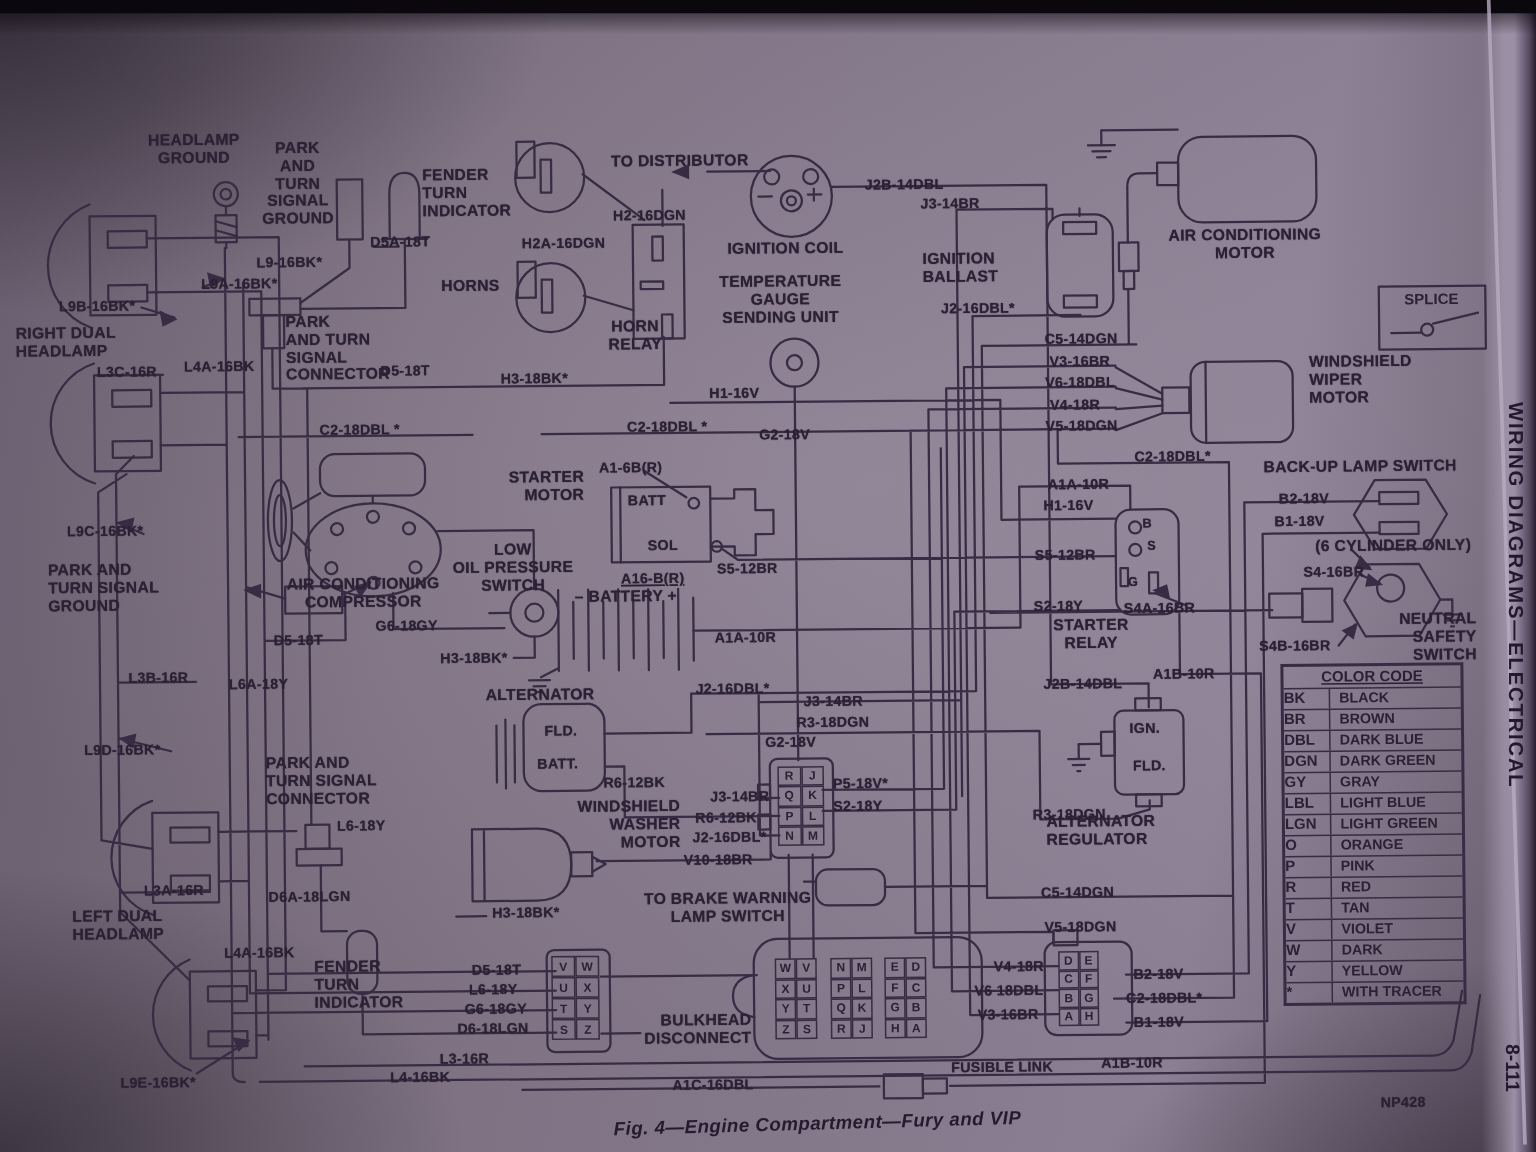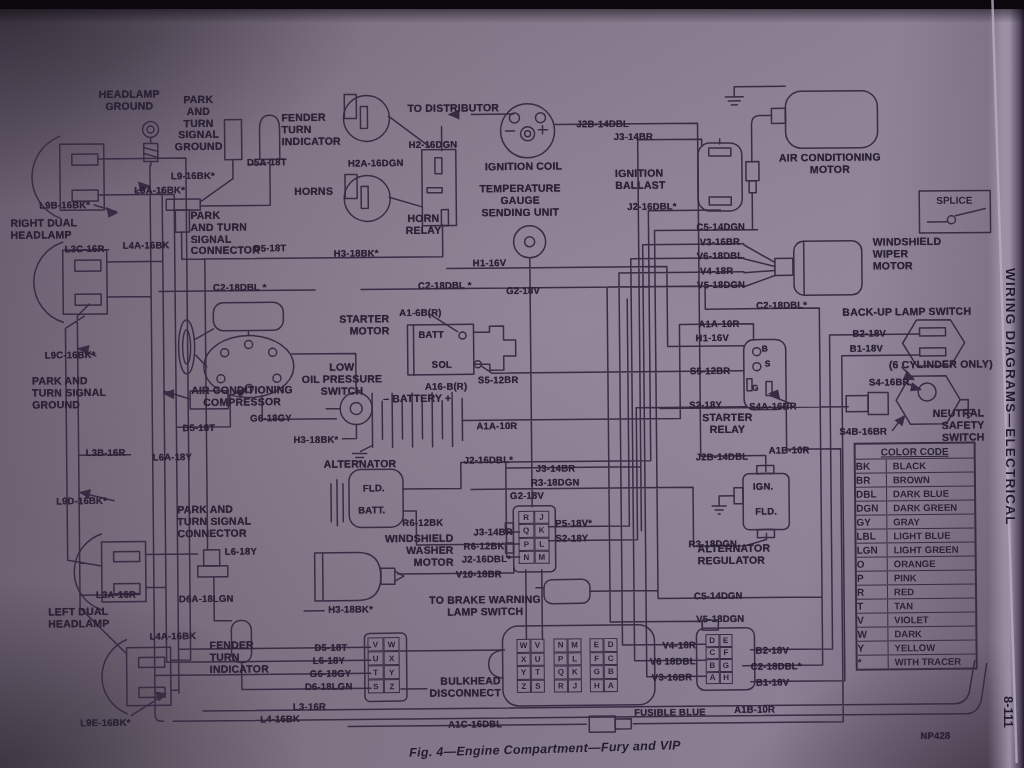--- a/index.html
+++ b/index.html
@@ -337,21 +337,21 @@
         <span class="wl" style="left: 853px; top: 331px;">B2-18V</span>
         <span class="wl" style="left: 850px; top: 346px;">B1-18V</span>
         <span class="wl" style="left: 869px; top: 380px;">S4-16BR</span>
         <span class="wl" style="left: 839px; top: 429px;">S4B-16BR</span>
         <span class="wl" style="left: 768px; top: 447px;">A1B-10R</span>
         <span class="wl" style="left: 695px; top: 453px;">J2B-14DBL</span>
         <span class="wl" style="left: 400px; top: 306px;">A1-6B(R)</span>
         <span class="wl" style="left: 419px; top: 328px;">BATT</span>
         <span class="wl" style="left: 432px; top: 358px;">SOL</span>
         <span class="wl" style="left: 478px; top: 374px;">S5-12BR</span>
-        <span class="wl" style="left: 425px; top: 380px;">A16-B(R)</span>
+        <span class="wl" style="left: 414px; top: 380px; text-decoration: underline;">A16-B(R)</span>
         <span class="wl" style="left: 476px; top: 420px;">A1A-10R</span>
         <span class="wl" style="left: 45px; top: 345px; text-align: right;">L9C-16BK*</span>
         <span class="wl" style="left: 182px; top: 419px;">D5-18T</span>
         <span class="wl" style="left: 250px; top: 410px;">G6-18GY</span>
         <span class="wl" style="left: 293px; top: 432px;">H3-18BK*</span>
         <span class="wl" style="left: 85px; top: 443px;">L3B-16R</span>
         <span class="wl" style="left: 152px; top: 448px;">L6A-18Y</span>
         <span class="wl" style="left: 55px; top: 491px;">L9D-16BK*</span>
         <span class="wl" style="left: 362px; top: 481px;">FLD.</span>
         <span class="wl" style="left: 357px; top: 503px;">BATT.</span>
@@ -383,21 +383,21 @@
         <span class="wl" style="left: 302px; top: 679px;">D6-18LGN</span>
         <span class="wl" style="left: 290px; top: 699px;">L3-16R</span>
         <span class="wl" style="left: 257px; top: 711px;">L4-16BK</span>
         <span class="wl" style="left: 445px; top: 718px;">A1C-16DBL</span>
         <span class="wl" style="left: 660px; top: 641px;">V4-18R</span>
         <span class="wl" style="left: 647px; top: 657px;">V6 18DBL</span>
         <span class="wl" style="left: 649px; top: 673px;">V3-16BR</span>
         <span class="wl" style="left: 753px; top: 647px;">B2-18V</span>
         <span class="wl" style="left: 748px; top: 663px;">C2-18DBL*</span>
         <span class="wl" style="left: 753px; top: 679px;">B1-18V</span>
-        <span class="wl" style="left: 631px; top: 708px;">FUSIBLE BLUE</span>
+        <span class="wl" style="left: 631px; top: 708px;">FUSIBLE LINK</span>
         <span class="wl" style="left: 731px; top: 706px;">A1B-10R</span>
         <span class="wl" style="left: 917px; top: 698px; margin-top: 36px;">NP428</span>
         <span class="wl" style="left: 762px; top: 346px; font-size: 8.5px;">B</span>
         <span class="wl" style="left: 765px; top: 361px; font-size: 8.5px;">S</span>
         <span class="wl" style="left: 752px; top: 385px; font-size: 8.5px;">G</span>
         <div class="cl" style="left: 88px; top: 85px; width: 88px; text-align: center;">HEADLAMP
 GROUND</div>
         <div class="cl" style="left: 170px; top: 91px; width: 62px; text-align: center;">PARK
 AND
 TURN
@@ -417,21 +417,21 @@
 GAUGE
 SENDING UNIT</div>
         <div class="cl" style="left: 617px; top: 169px; width: 70px; text-align: left;">IGNITION
 BALLAST</div>
         <div class="cl" style="left: 762px; top: 155px; width: 140px; text-align: center;">AIR CONDITIONING
 MOTOR</div>
         <div class="cl" style="left: 874px; top: 240px; width: 90px; text-align: left;">WINDSHIELD
 WIPER
 MOTOR</div>
         <div class="cl" style="left: 843px; top: 310px; width: 155px; text-align: left;">BACK-UP LAMP SWITCH</div>
-        <div class="cl" style="left: 865px; top: 363px; width: 128px; text-align: right;">(6 CYLINDER ONLY)</div>
+        <div class="cl" style="left: 865px; top: 363px; width: 128px; text-align: center;">(6 CYLINDER ONLY)</div>
         <div class="cl" style="left: 888px; top: 412px; width: 96px; text-align: right;">NEUTRAL SAFETY
 SWITCH</div>
         <div class="cl" style="left: 698px; top: 414px; width: 58px; text-align: center;">STARTER
 RELAY</div>
         <div class="cl" style="left: 328px; top: 312px; width: 62px; text-align: right;">STARTER
 MOTOR</div>
         <div class="cl" style="left: 294px; top: 360px; width: 96px; text-align: center;">LOW
 OIL PRESSURE
 SWITCH</div>
         <div class="cl" style="left: 383px; top: 392px; width: 86px; text-align: left;">– BATTERY +</div>

